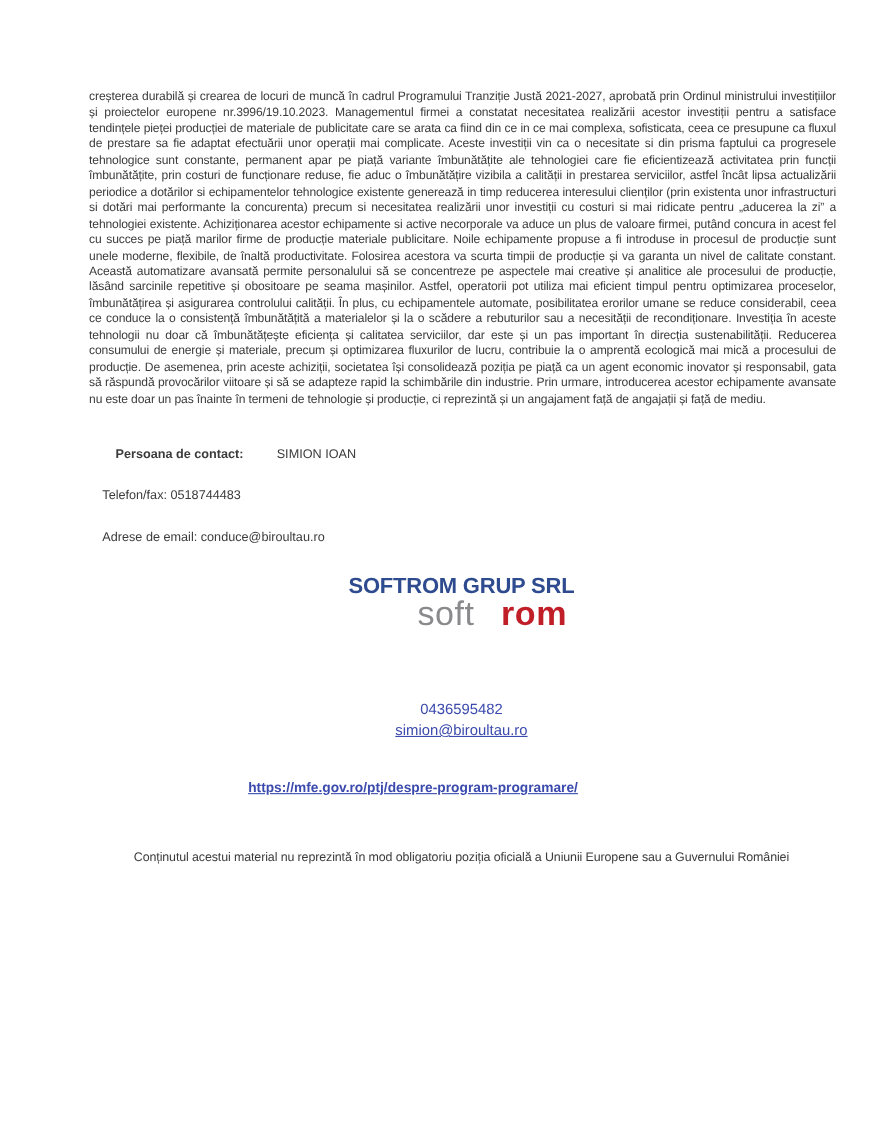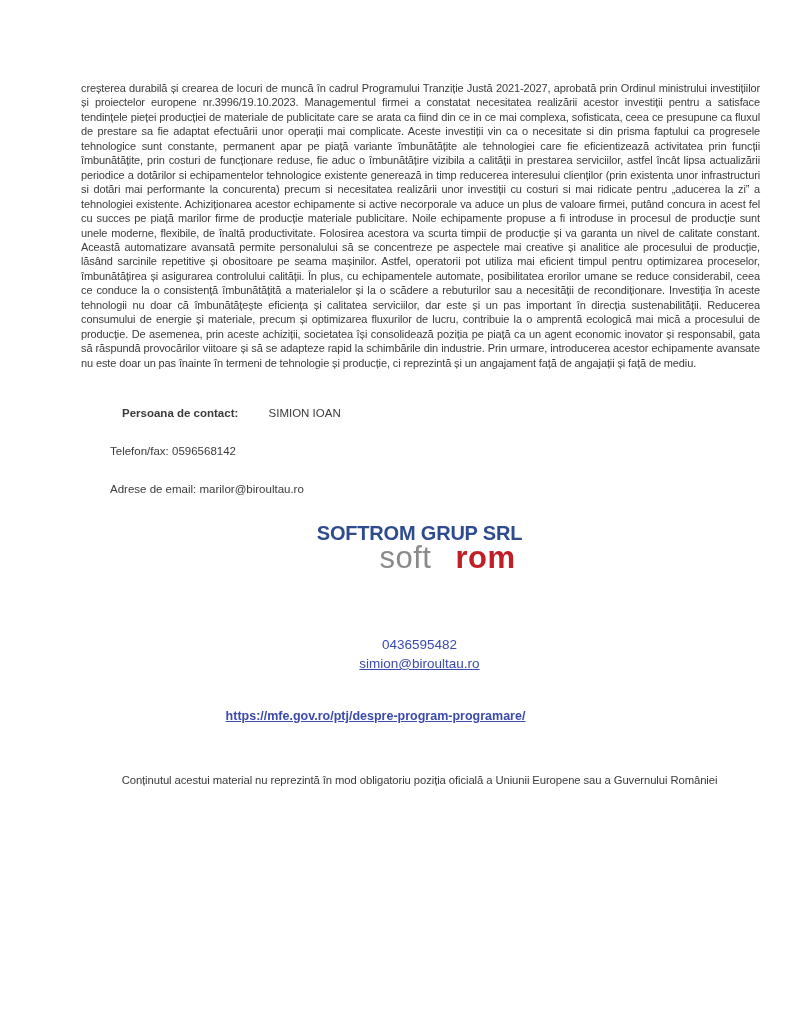--- a/index.html
+++ b/index.html
@@ -24,21 +24,21 @@
   .body-paragraph{
     position:absolute;
     left:45px;top:45px;width:703px;
     font-size:11px;line-height:14.45px;
     letter-spacing:-0.12px;
     text-align:justify;
     color:var(--body-text);
   }
   .contact-block{
     position:absolute;
-    left:62px;top:359px;
+    left:45px;top:359px;
     font-size:11.5px;line-height:13.8px;
     color:var(--body-text);
   }
   .contact-line .contact-label{font-weight:bold;}
   .contact-line span{display:inline;}
   .contact-line .after-label{margin-left:3px;}
   .company-name{
     position:absolute;
     left:0;top:486px;width:791px;
     text-align:center;
@@ -100,22 +100,22 @@
 
 <div class="page">
 
   <p class="body-paragraph">creșterea durabilă și crearea de locuri de muncă în cadrul Programului Tranziție Justă 2021-2027, aprobată prin Ordinul ministrului investițiilor și proiectelor europene nr.3996/19.10.2023. Managementul firmei a constatat necesitatea realizării acestor investiții pentru a satisface tendințele pieței producției de materiale de publicitate care se arata ca fiind din ce in ce mai complexa, sofisticata, ceea ce presupune ca fluxul de prestare sa fie adaptat efectuării unor operații mai complicate. Aceste investiții vin ca o necesitate si din prisma faptului ca progresele tehnologice sunt constante, permanent apar pe piață variante îmbunătățite ale tehnologiei care fie eficientizează activitatea prin funcții îmbunătățite, prin costuri de funcționare reduse, fie aduc o îmbunătățire vizibila a calității in prestarea serviciilor, astfel încât lipsa actualizării periodice a dotărilor si echipamentelor tehnologice existente generează in timp reducerea interesului clienților (prin existenta unor infrastructuri si dotări mai performante la concurenta) precum si necesitatea realizării unor investiții cu costuri si mai ridicate pentru „aducerea la zi” a tehnologiei existente. Achiziționarea acestor echipamente si active necorporale va aduce un plus de valoare firmei, putând concura in acest fel cu succes pe piață marilor firme de producție materiale publicitare. Noile echipamente propuse a fi introduse in procesul de producție sunt unele moderne, flexibile, de înaltă productivitate. Folosirea acestora va scurta timpii de producție și va garanta un nivel de calitate constant. Această automatizare avansată permite personalului să se concentreze pe aspectele mai creative și analitice ale procesului de producție, lăsând sarcinile repetitive și obositoare pe seama mașinilor. Astfel, operatorii pot utiliza mai eficient timpul pentru optimizarea proceselor, îmbunătățirea și asigurarea controlului calității. În plus, cu echipamentele automate, posibilitatea erorilor umane se reduce considerabil, ceea ce conduce la o consistență îmbunătățită a materialelor și la o scădere a rebuturilor sau a necesității de recondiționare. Investiția în aceste tehnologii nu doar că îmbunătățește eficiența și calitatea serviciilor, dar este și un pas important în direcția sustenabilității. Reducerea consumului de energie și materiale, precum și optimizarea fluxurilor de lucru, contribuie la o amprentă ecologică mai mică a procesului de producție. De asemenea, prin aceste achiziții, societatea își consolidează poziția pe piață ca un agent economic inovator și responsabil, gata să răspundă provocărilor viitoare și să se adapteze rapid la schimbările din industrie. Prin urmare, introducerea acestor echipamente avansate nu este doar un pas înainte în termeni de tehnologie și producție, ci reprezintă și un angajament față de angajații și față de mediu.</p>
 
   <div class="contact-block">
     <div class="contact-line">
       <span class="contact-label">Persoana de contact:</span>
       <span class="after-label">SIMION IOAN</span>
     </div>
-    <div class="contact-line">Telefon/fax: 0596568142</div>
-    <div class="contact-line">Adrese de email: marilor@biroultau.ro</div>
+    <div class="contact-line">Telefon/fax: 0518744483</div>
+    <div class="contact-line">Adrese de email: conduce@biroultau.ro</div>
   </div>
 
   <div class="company-name">SOFTROM GRUP SRL</div>
 
   <div class="logo">
     <span class="logo-soft">soft</span><span class="logo-rom">rom</span>
   </div>
 
   <div class="center-phone">0436595482</div>
 

